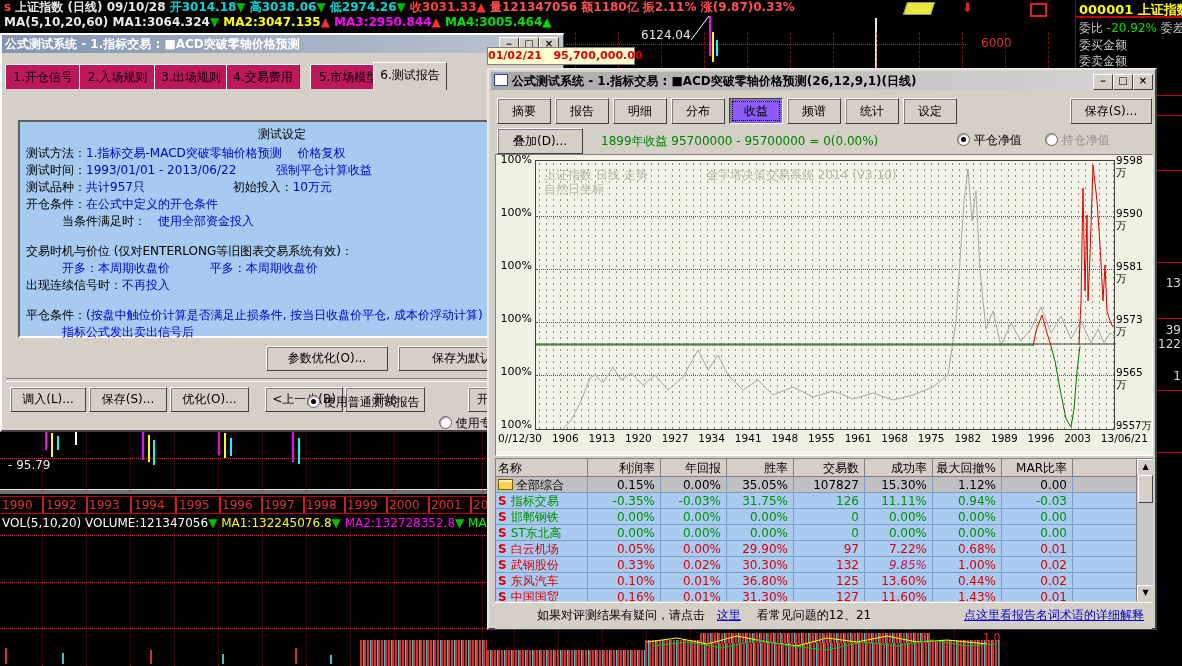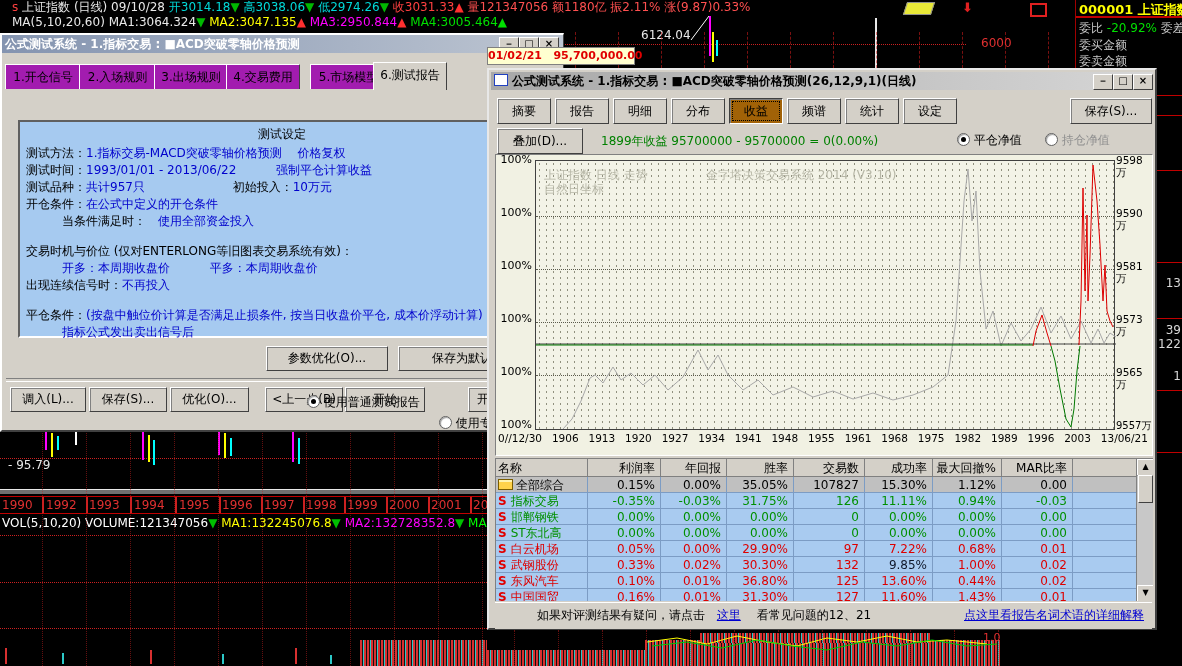--- a/index.html
+++ b/index.html
@@ -1,39 +1,39 @@
 <!DOCTYPE html>
 <html><head>
 <meta charset="utf-8">
 <style>
   html,body{margin:0;padding:0;background:#000;}
   body{font-family:"DejaVu Sans","Liberation Sans",sans-serif;font-size:12px;}
   #screen{position:relative;width:1182px;height:666px;overflow:hidden;background:#000;}
   .abs{position:absolute;}
   .runs span{white-space:pre;}
   
-  #topbar1,#topbar2{left:12px;width:1112px;height:15px;line-height:15px;font-size:12px;font-weight:normal;z-index:5;}
+  #topbar1,#topbar2{left:4px;width:1112px;height:15px;line-height:15px;font-size:12px;font-weight:bold;z-index:5;}
   
   #topchart{left:561px;top:14px;width:514px;height:54px;z-index:1;}
   .redline{position:absolute;background:#c00000;}
   .dotline{position:absolute;border-top:1px dotted #cc2020;}
   
   #rightpanel{left:1075px;top:0;width:107px;height:666px;background:#000;z-index:2;border-left:1px solid #a00000;}
   #rightpanel .lbl{position:absolute;font-size:12px;}
   
   .raised{border-top:2px solid #fff;border-left:2px solid #fff;border-right:2px solid #404040;border-bottom:2px solid #404040;}
   .btn{background:#d4d0c8;border-top:1px solid #fff;border-left:1px solid #fff;border-right:1px solid #404040;border-bottom:1px solid #404040;box-shadow:1px 1px 0 #808080 inset;text-align:center;color:#000;font-size:12px;cursor:default;}
-  .btn.pressed{border-top:1px solid #404040;border-left:1px solid #404040;border-right:1px solid #fff;border-bottom:1px solid #fff;background:#a16207;outline:1px dotted #000;outline-offset:-4px;}
+  .btn.pressed{border-top:1px solid #404040;border-left:1px solid #404040;border-right:1px solid #fff;border-bottom:1px solid #fff;background:#8b5cf6;outline:1px dotted #000;outline-offset:-4px;}
   .tbtn{position:absolute;width:18px;height:14px;background:#d4d0c8;border-top:1px solid #fff;border-left:1px solid #fff;border-right:1px solid #404040;border-bottom:1px solid #404040;font-size:10px;line-height:12px;text-align:center;color:#000;font-weight:bold;}
   .radio{display:inline-block;width:11px;height:11px;border-radius:50%;background:#fff;border:1px solid #606060;box-shadow:inset 1px 1px 1px #a0a0a0;vertical-align:-2px;position:relative;}
   .radio.sel::after{content:"";position:absolute;left:3px;top:3px;width:5px;height:5px;border-radius:50%;background:#000;}
   
   #dialog{left:0;top:33px;width:561px;height:395px;background:#d4d0c8;z-index:3;border-right:1px solid #404040;}
   #dlg-title{position:absolute;left:0;top:0;width:561px;height:18px;background:linear-gradient(90deg,#8494b0,#bec6d2);color:#fff;font-weight:bold;font-size:12px;line-height:18px;padding-left:3px;box-sizing:border-box;}
-  .tab{position:absolute;top:29px;height:24px;background:#a21caf;border-top:1px solid #fff;border-left:1px solid #fff;border-right:1px solid #404040;text-align:center;line-height:24px;font-size:12px;color:#000;}
+  .tab{position:absolute;top:29px;height:24px;background:#be185d;border-top:1px solid #fff;border-left:1px solid #fff;border-right:1px solid #404040;text-align:center;line-height:24px;font-size:12px;color:#000;}
   .tab.active{top:27px;height:27px;background:#d4d0c8;font-weight:normal;z-index:2;}
   #bluepanel{position:absolute;left:16px;top:85px;width:524px;height:214px;background:#a6caf0;border-top:2px solid #606060;border-left:2px solid #606060;border-right:2px solid #fff;border-bottom:2px solid #fff;font-size:12px;}
   #bluepanel .ln{position:absolute;left:6px;white-space:pre;}
   
   #bgbl{left:0;top:428px;width:487px;height:238px;background:#000;z-index:1;overflow:hidden;}
   
   #rwin{left:487px;top:68px;width:670px;height:562px;background:#d4d0c8;z-index:6;border-top:2px solid #e8e8e8;border-left:2px solid #e8e8e8;border-right:2px solid #404040;border-bottom:2px solid #404040;box-sizing:border-box;}
   #rwin-title{position:absolute;left:2px;top:2px;width:662px;height:18px;background:linear-gradient(90deg,#a8a8a8,#d6d6d6);color:#000;font-weight:bold;font-size:12px;line-height:18px;}
   #chartpanel{position:absolute;left:6px;top:84px;width:656px;height:300px;background:#f1f1e3;border-top:1px solid #808080;border-left:1px solid #808080;border-right:1px solid #fff;border-bottom:1px solid #fff;}
   #plot{position:absolute;left:39px;top:5px;width:578px;height:268px;background:#f3f3e7;border:1px solid #404040;background-image:radial-gradient(circle,#90907e 0.7px,transparent 0.8px);background-size:7px 6px;}
@@ -394,21 +394,21 @@
           <div class="tcell num" style="width: 69px; color: rgb(221, 0, 0);">0.68%</div>
           <div class="tcell num" style="width: 71px; color: rgb(221, 0, 0);">0.01</div>
           <div class="tcell" style="width: 64px;"></div>
         </div>
         <div class="trow">
           <div class="tcell" style="width: 92px;"><span class="sflag">S</span><span style="color: rgb(221, 0, 0);">武钢股份</span></div>
           <div class="tcell num" style="width: 73px; color: rgb(221, 0, 0);">0.33%</div>
           <div class="tcell num" style="width: 66px; color: rgb(221, 0, 0);">0.02%</div>
           <div class="tcell num" style="width: 67px; color: rgb(221, 0, 0);">30.30%</div>
           <div class="tcell num" style="width: 71px; color: rgb(221, 0, 0);">132</div>
-          <div class="tcell num" style="width: 68px; color: #0f172a;">9.85%</div>
+          <div class="tcell num" style="width: 68px; color: #be185d; font-style: italic;">9.85%</div>
           <div class="tcell num" style="width: 69px; color: rgb(221, 0, 0);">1.00%</div>
           <div class="tcell num" style="width: 71px; color: rgb(221, 0, 0);">0.02</div>
           <div class="tcell" style="width: 64px;"></div>
         </div>
         <div class="trow">
           <div class="tcell" style="width: 92px;"><span class="sflag">S</span><span style="color: rgb(221, 0, 0);">东风汽车</span></div>
           <div class="tcell num" style="width: 73px; color: rgb(221, 0, 0);">0.10%</div>
           <div class="tcell num" style="width: 66px; color: rgb(221, 0, 0);">0.01%</div>
           <div class="tcell num" style="width: 67px; color: rgb(221, 0, 0);">36.80%</div>
           <div class="tcell num" style="width: 71px; color: rgb(221, 0, 0);">125</div>

